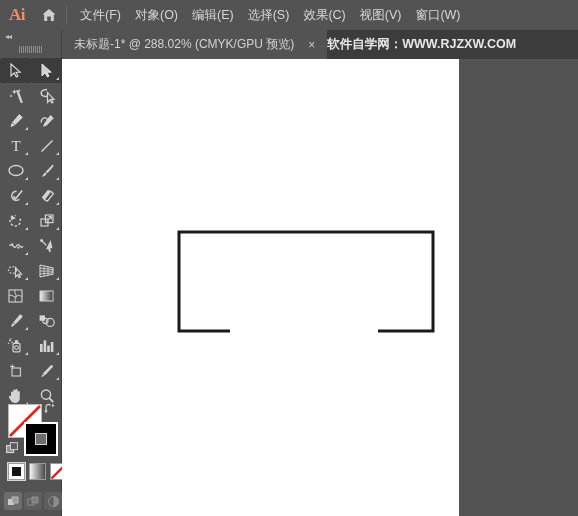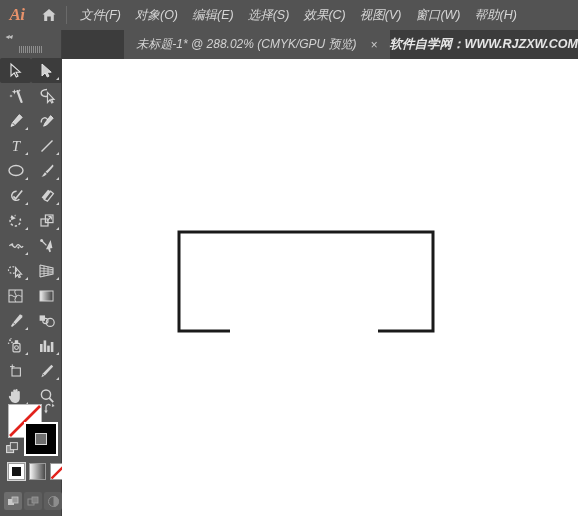--- a/index.html
+++ b/index.html
@@ -3,21 +3,21 @@
 <meta charset="utf-8">
 <style>
   * { box-sizing: border-box; margin: 0; padding: 0; }
   html, body {
     width: 578px; height: 516px;
     overflow: hidden;
     background: #535353;
     font-family: "Liberation Sans", sans-serif;
   }
 
-  #app { position: relative; width: 578px; height: 516px; background: #7dd3fc; font-style: italic; }
+  #app { position: relative; width: 459px; height: 516px; background: #7dd3fc; }
 
   
   #menubar {
     position: absolute; left: 0; top: 0; width: 578px; height: 30px;
     background: #535353;
     display: flex; align-items: center;
   }
   #ai-logo {
     width: 34px; height: 30px;
     display: flex; align-items: center; justify-content: center;
@@ -37,21 +37,21 @@
     padding: 8px 7px; height: 30px;
     display: flex; align-items: center;
     white-space: nowrap;
     cursor: default;
   }
 
   
   #tabbar {
     position: absolute; left: 0; top: 30px; width: 578px; height: 29px;
     background: #3c3c3c;
-    display: flex; align-items: stretch; justify-content: flex-end;
+    display: flex; align-items: stretch;
   }
   #tabbar-leftpad { width: 62px; background: #3c3c3c; }
   #doc-tab {
     display: flex; align-items: center;
     background: #535353;
     padding: 0 8px 0 12px;
     height: 29px;
     gap: 10px;
   }
   #doc-tab-label {
@@ -180,21 +180,20 @@
     </div>
     <div id="menu-sep"></div>
 
     <div class="menu-item">文件(F)</div>
     <div class="menu-item">对象(O)</div>
     <div class="menu-item">编辑(E)</div>
     <div class="menu-item">选择(S)</div>
     <div class="menu-item">效果(C)</div>
     <div class="menu-item">视图(V)</div>
     <div class="menu-item">窗口(W)</div>
-    <div class="menu-item">帮助(H)</div>
   </div>
 
   <div id="tabbar">
     <div id="tabbar-leftpad"></div>
     <div id="doc-tab">
       <span id="doc-tab-label">未标题-1* @ 288.02% (CMYK/GPU 预览)</span>
       <span id="doc-tab-close">×</span>
     </div>
     <div id="site-label">软件自学网：WWW.RJZXW.COM</div>
   </div>

